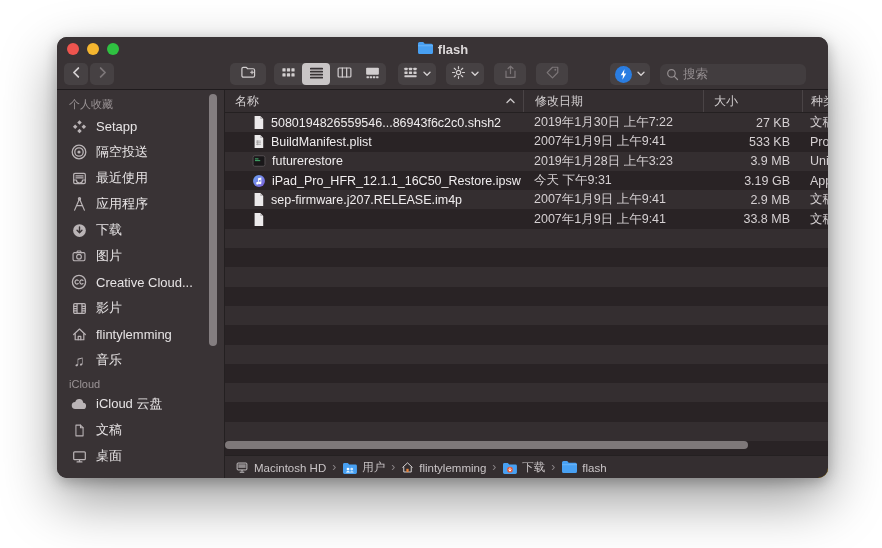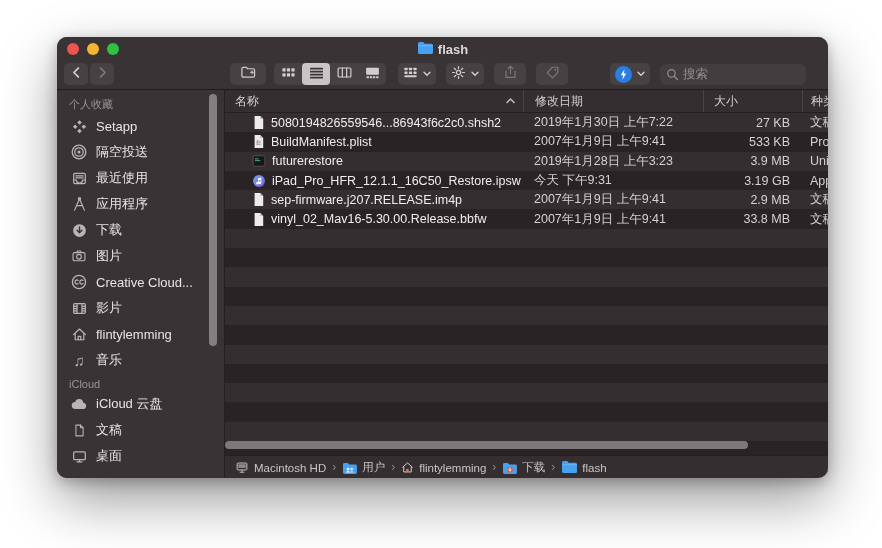--- a/index.html
+++ b/index.html
@@ -439,21 +439,20 @@
             <div class="c-kind">文稿</div>
           </div>
           <div class="row">
             <div class="c-name">
               <span class="fic">
                 <svg width="13" height="15" viewBox="0 0 16 18">
                   <path d="M3.2 1h7l3.6 3.6V17H3.2Z" fill="#eceaeb"></path>
                   <path d="M10.2 1l3.6 3.6h-3.6Z" fill="#b7b3b5"></path>
                 </svg>
               </span>
-              <span>vinyl_02_Mav16-5.30.00.Release.bbfw</span>
             </div>
             <div class="c-date">2007年1月9日 上午9:41</div>
             <div class="c-size">33.8 MB</div>
             <div class="c-kind">文稿</div>
           </div>
         </div>
 
       <div class="hscroll"></div>
 
       <div class="pathbar" id="pathbar">

